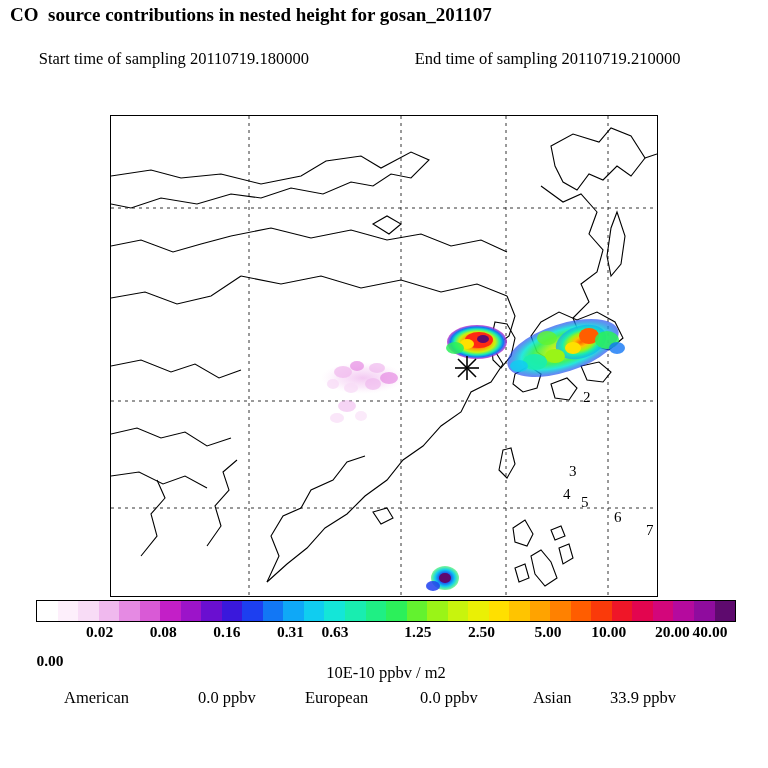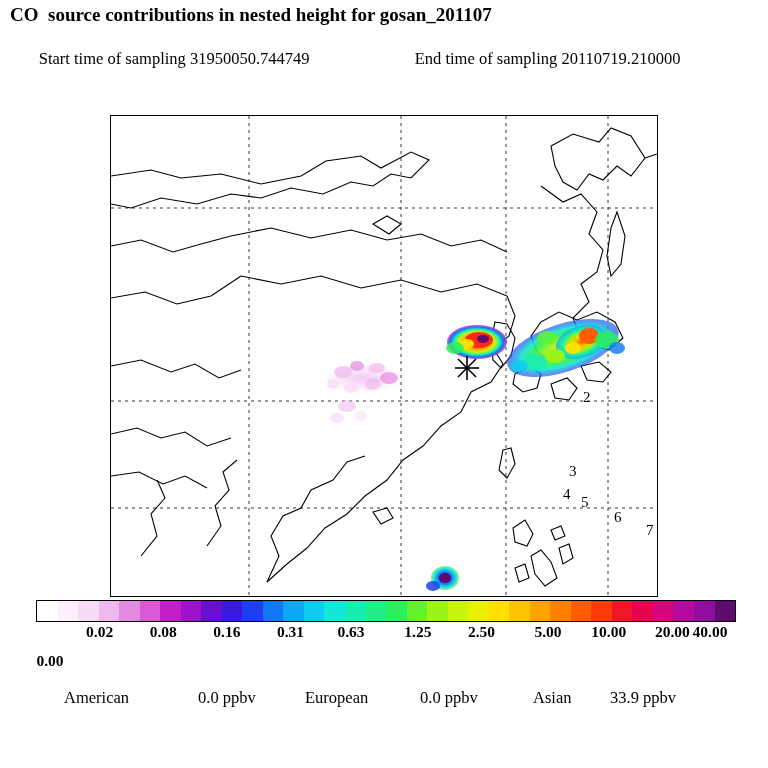--- a/index.html
+++ b/index.html
@@ -116,21 +116,21 @@
   }
 </style>
 </head>
 <body>
 
 <div class="page">
 
   <div class="header">
     <div class="title">CO  source contributions in nested height for gosan_201107</div>
     <div class="subline">
-      <span style="display:inline-block;width:390px;text-align:left;padding-left:14px;box-sizing:border-box;">Start time of sampling 31950050.744749</span><span style="display:inline-block;width:360px;text-align:left;">End time of sampling 20110719.210000</span>
+      <span style="display:inline-block;width:390px;text-align:left;padding-left:14px;box-sizing:border-box;">Start time of sampling 20110719.180000</span><span style="display:inline-block;width:360px;text-align:left;">End time of sampling 20110719.210000</span>
     </div>
     <div class="subline">
       <span style="display:inline-block;width:390px;text-align:left;padding-left:100px;box-sizing:border-box;">Lower release height   82 m</span><span style="display:inline-block;width:360px;text-align:left;">Upper release height   62 m</span>
     </div>
     <div class="subline">Passive tracer used, meteorological data are from ECMWF</div>
   </div>
 
   <div class="map-wrap">
     <svg class="map-svg" width="546" height="480" viewBox="0 0 546 480" xmlns="http://www.w3.org/2000/svg">
       <defs>
@@ -326,28 +326,29 @@
         <div style="background: rgb(181, 10, 158);"></div>
         <div style="background: rgb(143, 12, 158);"></div>
         <div style="background: rgb(94, 10, 110);"></div>
       </div>
     <div class="cbar-labels" id="cbar-labels">
         <span style="left: 14px; margin-top: 29px;">0.00</span>
         <span style="left: 63.6364px;">0.02</span>
         <span style="left: 127.273px;">0.08</span>
         <span style="left: 190.909px;">0.16</span>
         <span style="left: 254.545px;">0.31</span>
-        <span style="left: 315px;">0.63</span>
+        <span style="left: 299px;">0.63</span>
         <span style="left: 381.818px;">1.25</span>
         <span style="left: 445.455px;">2.50</span>
         <span style="left: 512px;">5.00</span>
         <span style="left: 572.727px;">10.00</span>
         <span style="left: 636.364px;">20.00</span>
         <span style="left: 674px;">40.00</span>
       </div>
+    <div class="cbar-unit">10E-10 ppbv / m2</div>
   </div>
 
   <div class="footer">
     <div class="footer-row2">
       <span class="f-cell" style="left:64px;">American</span>
       <span class="f-cell" style="left:198px;">0.0 ppbv</span>
       <span class="f-cell" style="left:305px;">European</span>
       <span class="f-cell" style="left:420px;">0.0 ppbv</span>
       <span class="f-cell" style="left:533px;">Asian</span>
       <span class="f-cell" style="left:610px;">33.9 ppbv</span>

